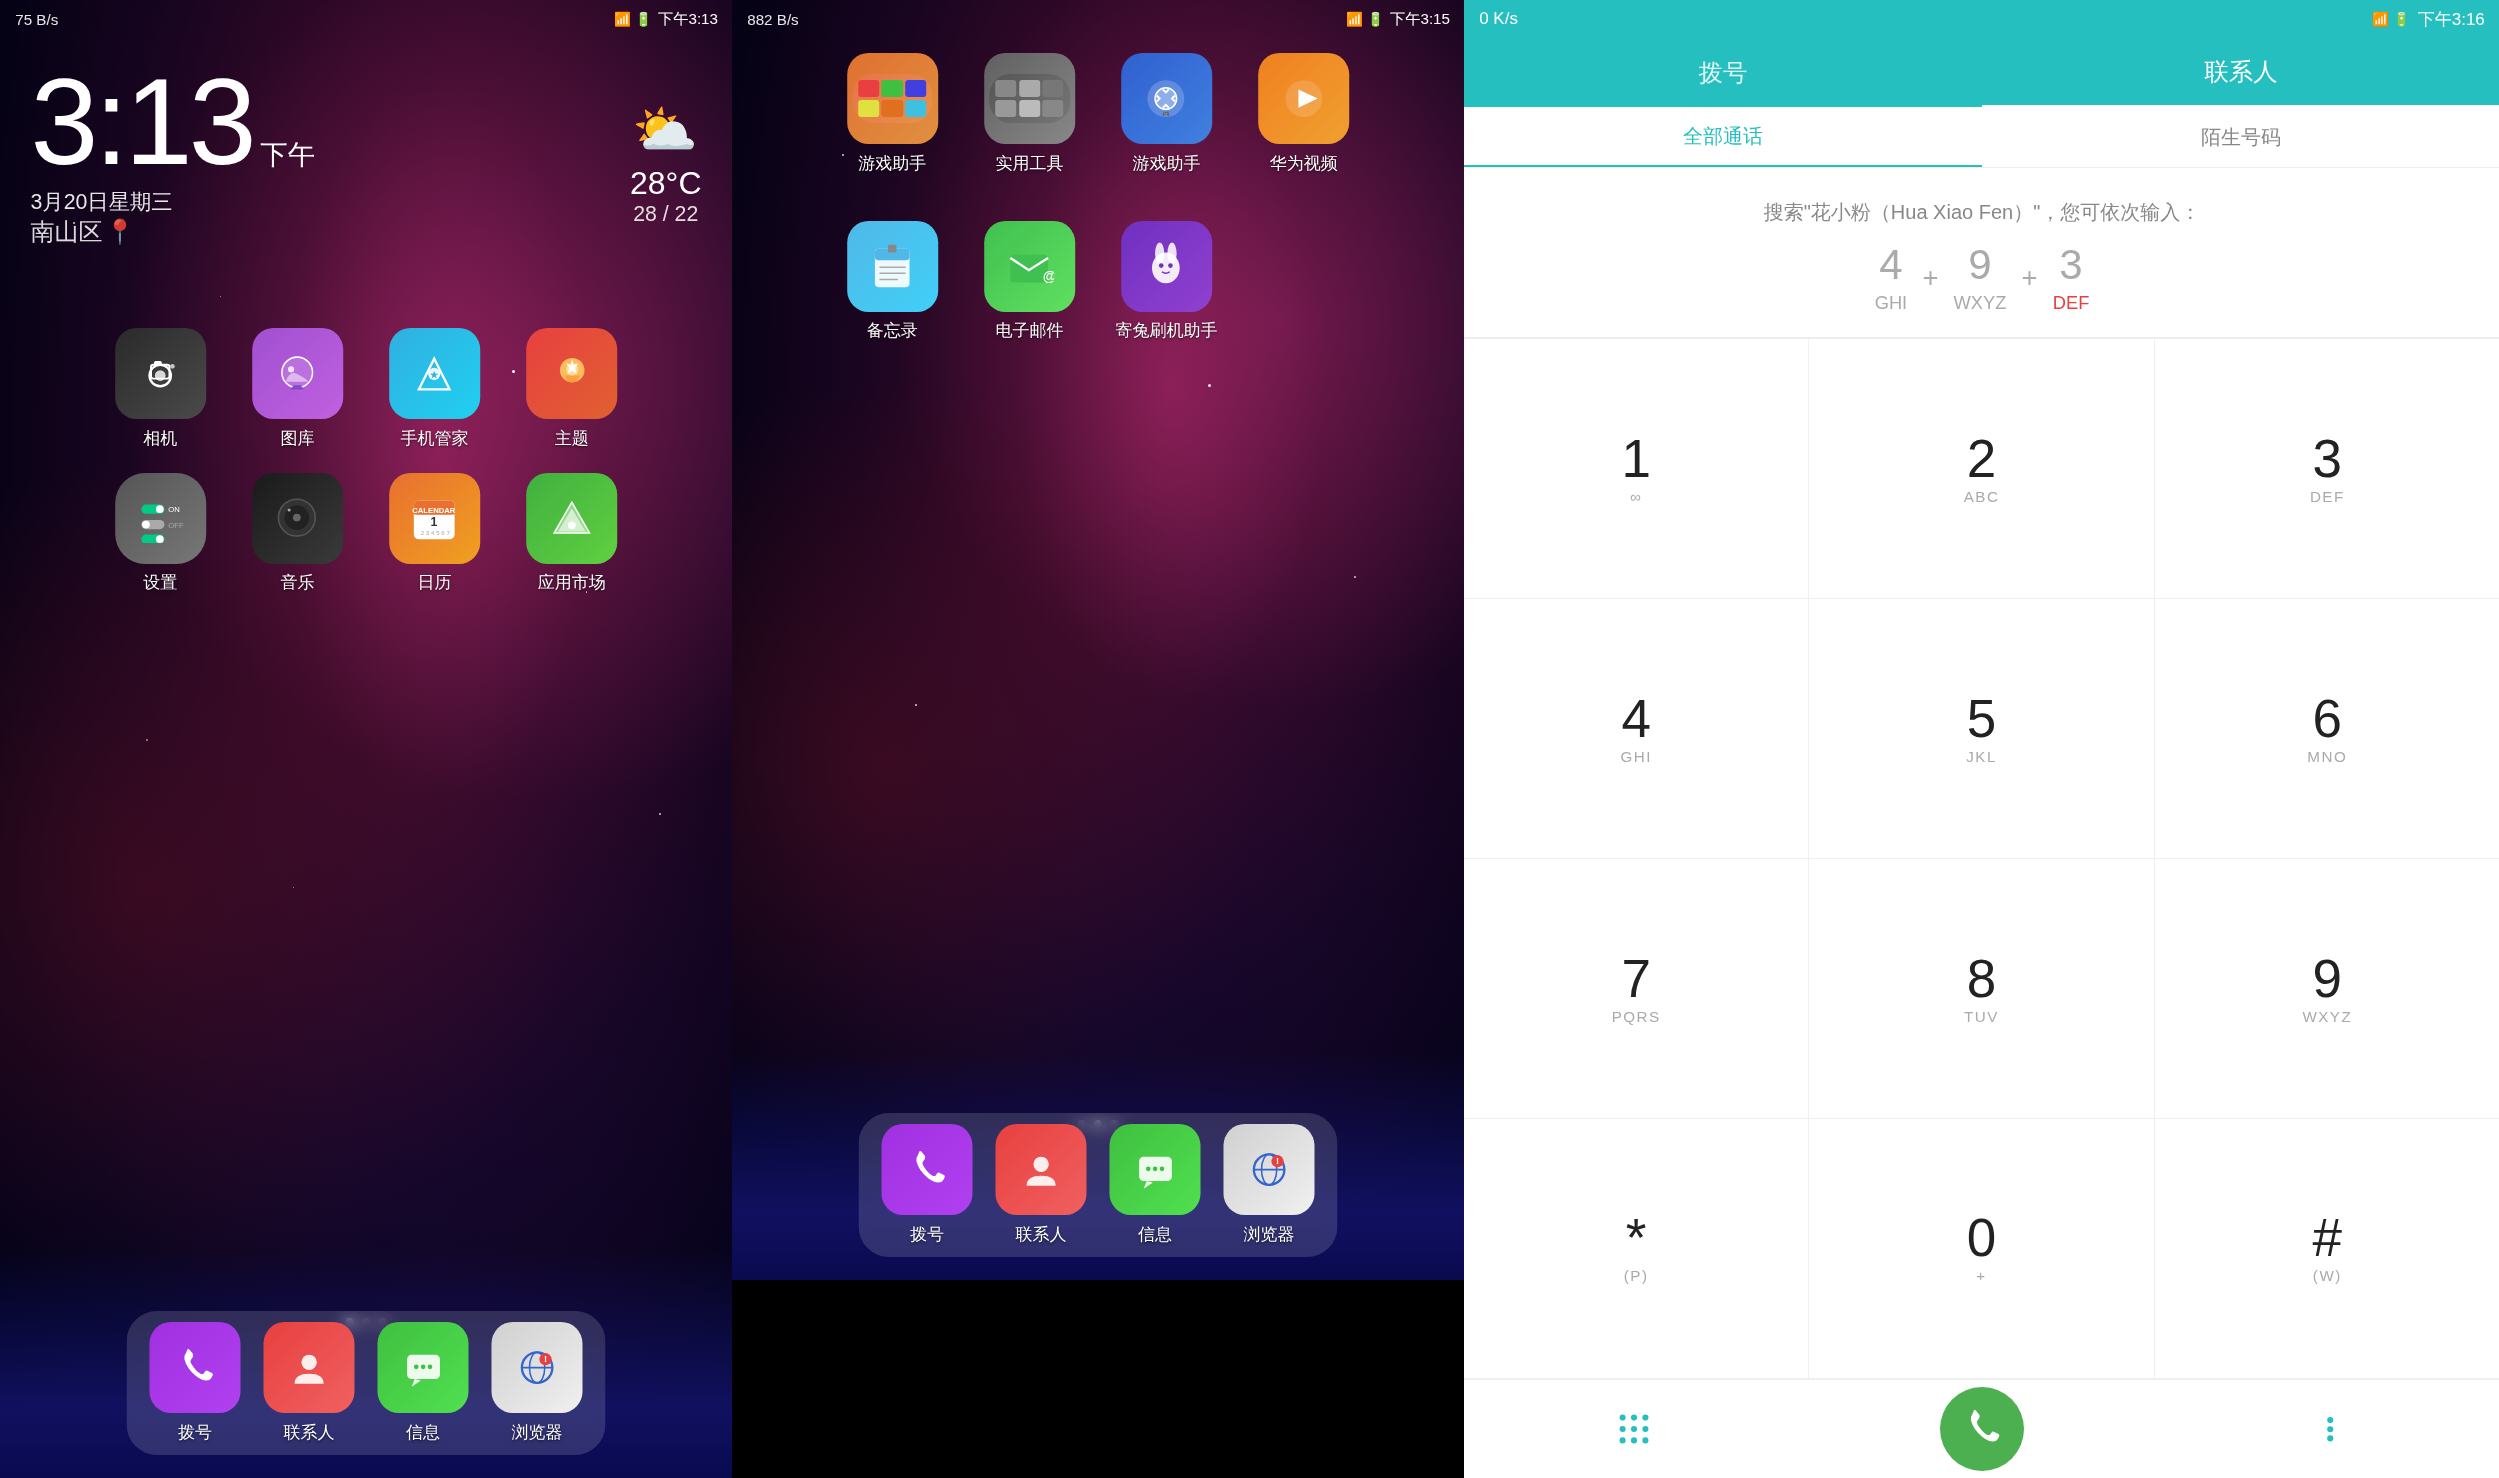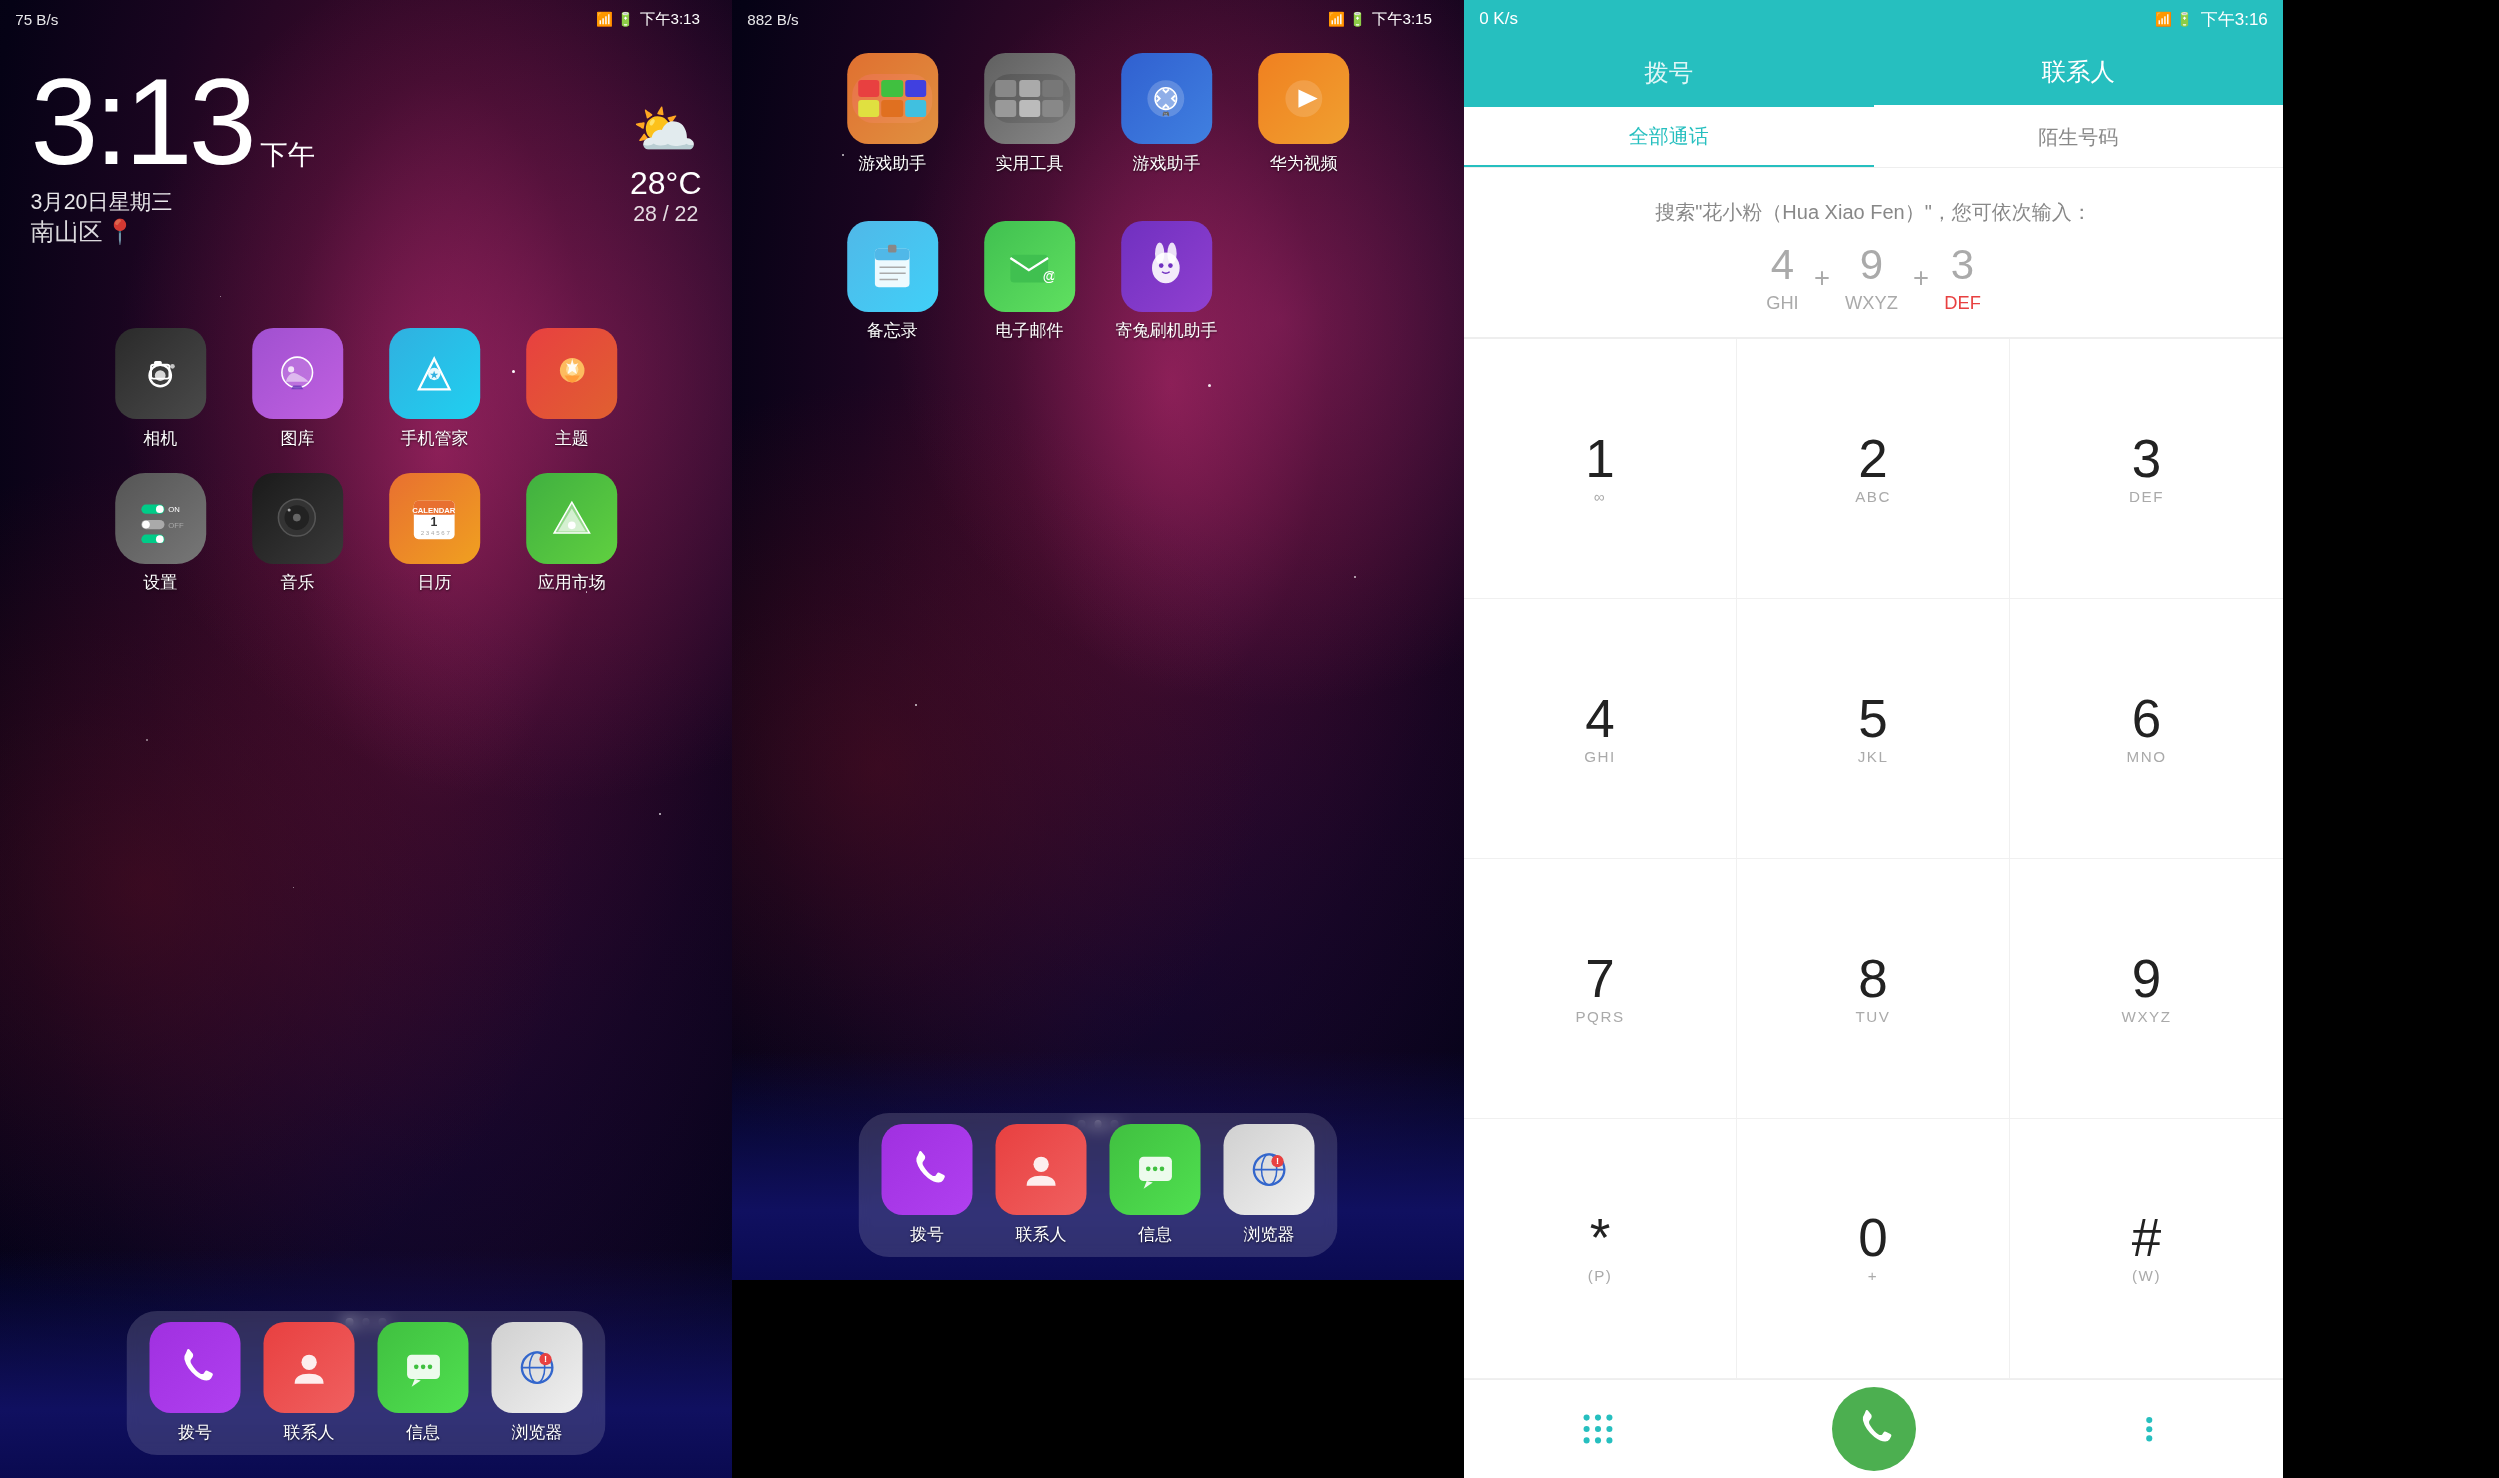--- a/index.html
+++ b/index.html
@@ -50,21 +50,21 @@
     
     .status-bar {
       position: absolute;
       top: 0;
       left: 0;
       right: 0;
       height: 38px;
       display: flex;
       align-items: center;
       justify-content: flex-end;
-      padding: 0 32px;
+      padding: 0 14px;
       z-index: 100;
       color: white;
       font-size: 17px;
       font-weight: 500;
     }
     .status-bar .status-left {
       position: absolute;
       left: 15.2px;
       font-size: 15.2px;
       opacity: 0.9;
@@ -237,21 +237,21 @@
       gap: 2.3px;
     }
     .folder-mini {
       border-radius: 3px;
       width: 21.3px;
       height: 17px;
     }
 
     
     #panel3 {
-      width: 819px;
+      width: 1036px;
       height: 1478px;
       background: #f5f5f5;
       display: flex;
       flex-direction: column;
     }
 
     .dialer-status-bar {
       height: 38px;
       background: #26bfbf;
       display: flex;

